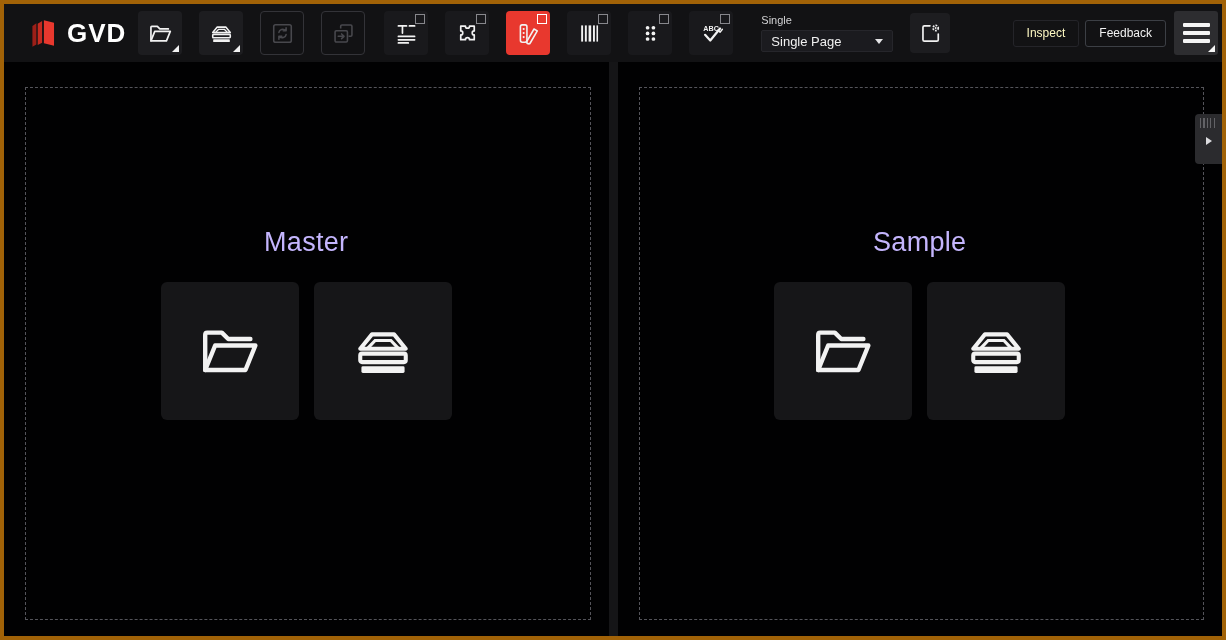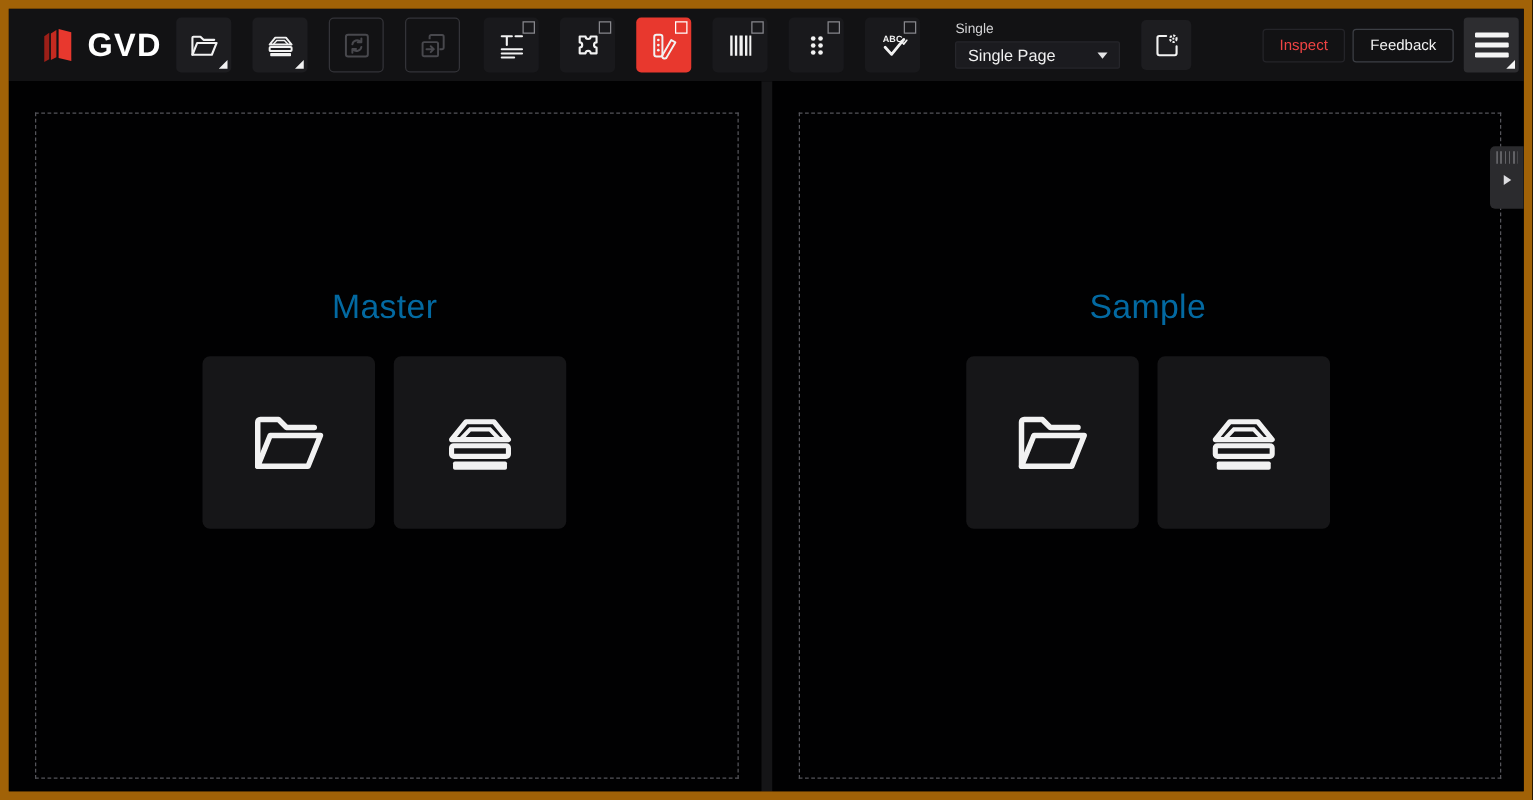--- a/index.html
+++ b/index.html
@@ -1,19 +1,19 @@
 <!DOCTYPE html>
 <html><head>
 <meta charset="utf-8">
 <style>
   * { margin:0; padding:0; box-sizing:border-box; }
   html,body { width:1226px; height:640px; background:#000; font-family:"Liberation Sans", sans-serif; }
   .window {
     position:relative; width:1226px; height:640px;
-    background:#000; border:7px solid #a16207; overflow:hidden;
+    background:#000; border:4px solid #a16207; overflow:hidden;
   }
   
   .toolbar {
     height:58px; background:#121214; display:flex; align-items:center;
     padding-left:24px; position:relative;
   }
   .brand { display:flex; align-items:center; margin-right:6px; }
   .brand svg { width:30px; height:34px; }
   .brand-name { color:#fff; font-size:26px; font-weight:700; letter-spacing:1px; margin-left:9px; }
 
@@ -50,41 +50,41 @@
   }
   .select .val { flex:1; white-space:nowrap; overflow:hidden; }
   .caret { width:0; height:0; border-left:4.5px solid transparent; border-right:4.5px solid transparent; border-top:5px solid #e4e4e6; }
 
   .btn-gear { margin-left:17px; width:40px; height:40px; }
 
   .text-btn {
     height:27px; padding:0 13px; border-radius:3px; background:transparent;
     font-size:12px; cursor:pointer; font-family:"Liberation Sans", sans-serif;
   }
-  .btn-inspect { margin-left:auto; border:1px solid #242429; color:#ef4444; cursor:default; }
+  .btn-inspect { margin-left:auto; border:1px solid #242429; color:#fef9c3; cursor:default; }
   .btn-feedback { margin-left:6px; border:1px solid #3c3f45; color:#f2f2f2; }
 
   .menu-btn {
     margin-left:8px; margin-right:4px; position:relative; width:44px; height:44px;
     background:#2d2d30; border:none; border-radius:3px; cursor:pointer;
     display:flex; flex-direction:column; align-items:center; justify-content:center; gap:4px;
   }
   .menu-btn .bar { width:27px; height:4px; background:#f5f5f5; border-radius:1px; }
   .menu-btn::after {
     content:""; position:absolute; right:3px; bottom:3px; width:0; height:0;
     border-bottom:7px solid #f5f5f5; border-left:7px solid transparent;
   }
 
   
   .content { display:flex; height:576px; }
   .panel { flex:1; position:relative; background:#010102; }
   .divider { width:9px; background:#151517; }
   .dashed { position:absolute; top:25px; left:21px; right:18px; bottom:18px; border:1px dashed #54545a; pointer-events:none; }
   .panel-inner { position:absolute; inset:0; display:flex; flex-direction:column; align-items:center; padding-top:165px; }
-  .panel-title { color:#0369a1; font-size:27px; font-weight:400; letter-spacing:0.3px; }
+  .panel-title { color:#c4b5fd; font-size:27px; font-weight:400; letter-spacing:0.3px; }
   .tiles { display:flex; gap:15px; margin-top:24px; }
   .tile {
     width:138px; height:138px; background:#161618; border:none; border-radius:6px;
     color:#f2f2f2; display:flex; align-items:center; justify-content:center; cursor:pointer;
   }
   .tile .icn { width:70px; height:70px; }
 
   
   .flyout {
     position:absolute; right:0; top:110px; width:27px; height:50px;

